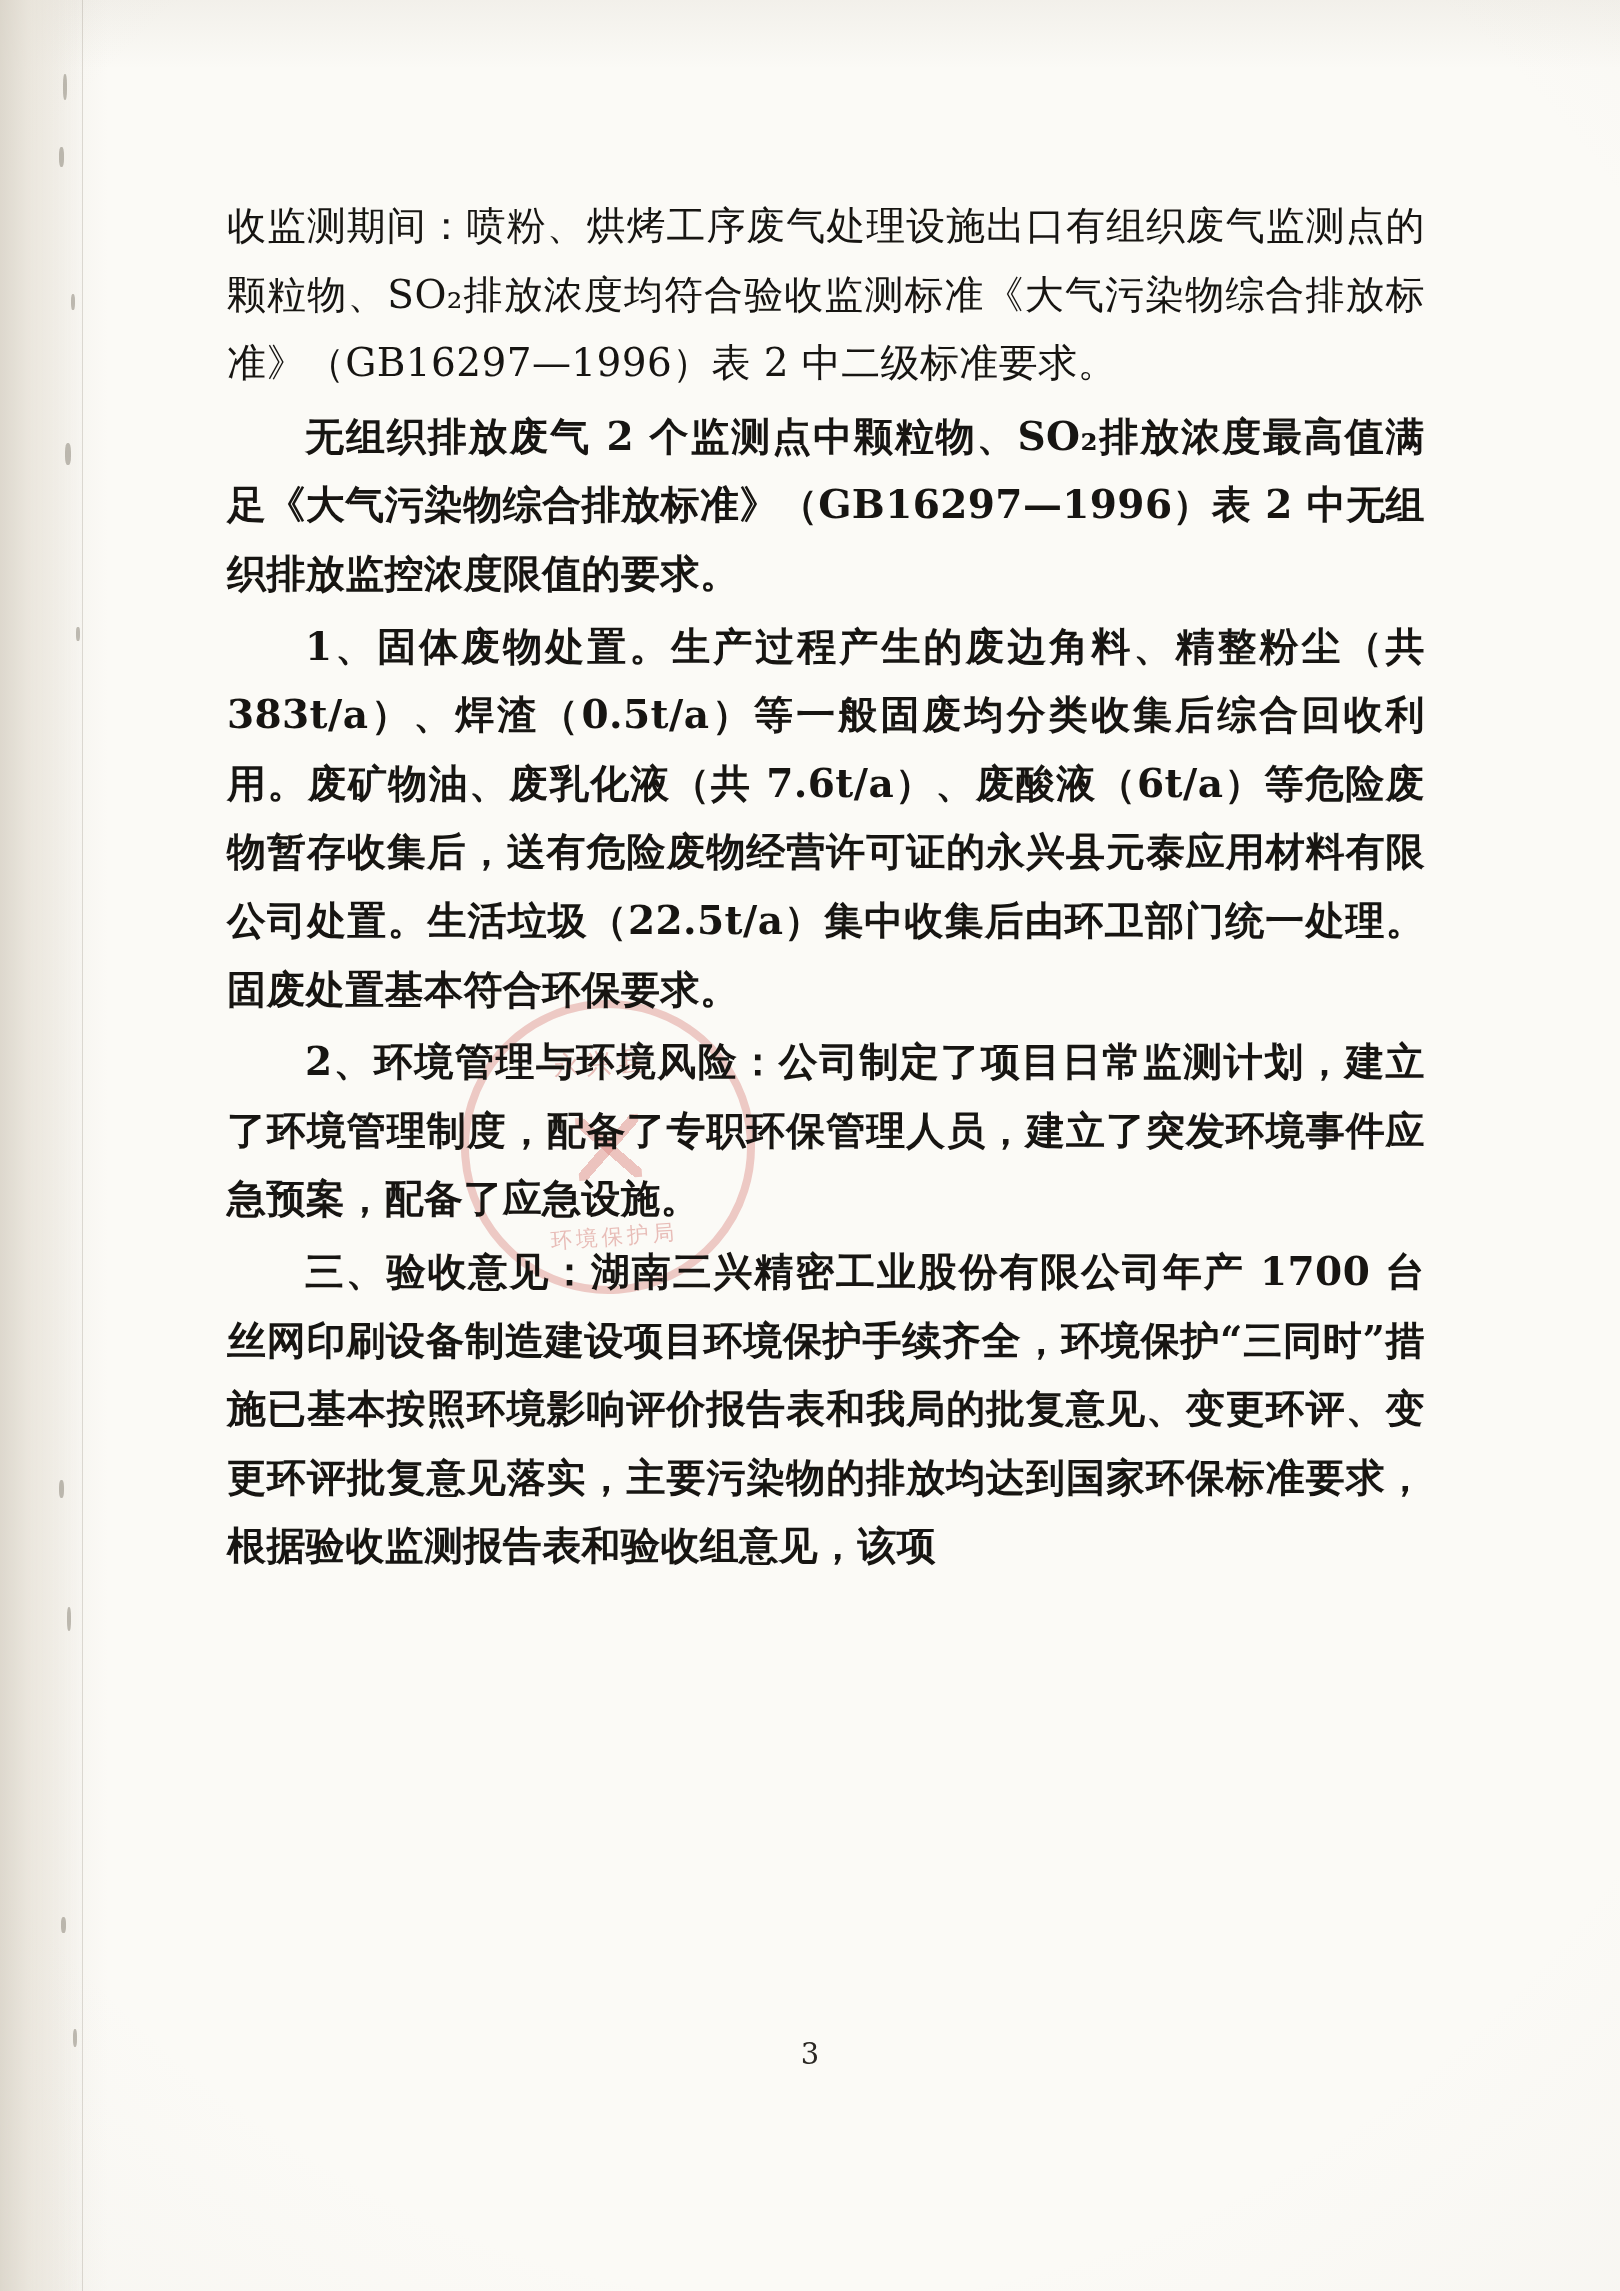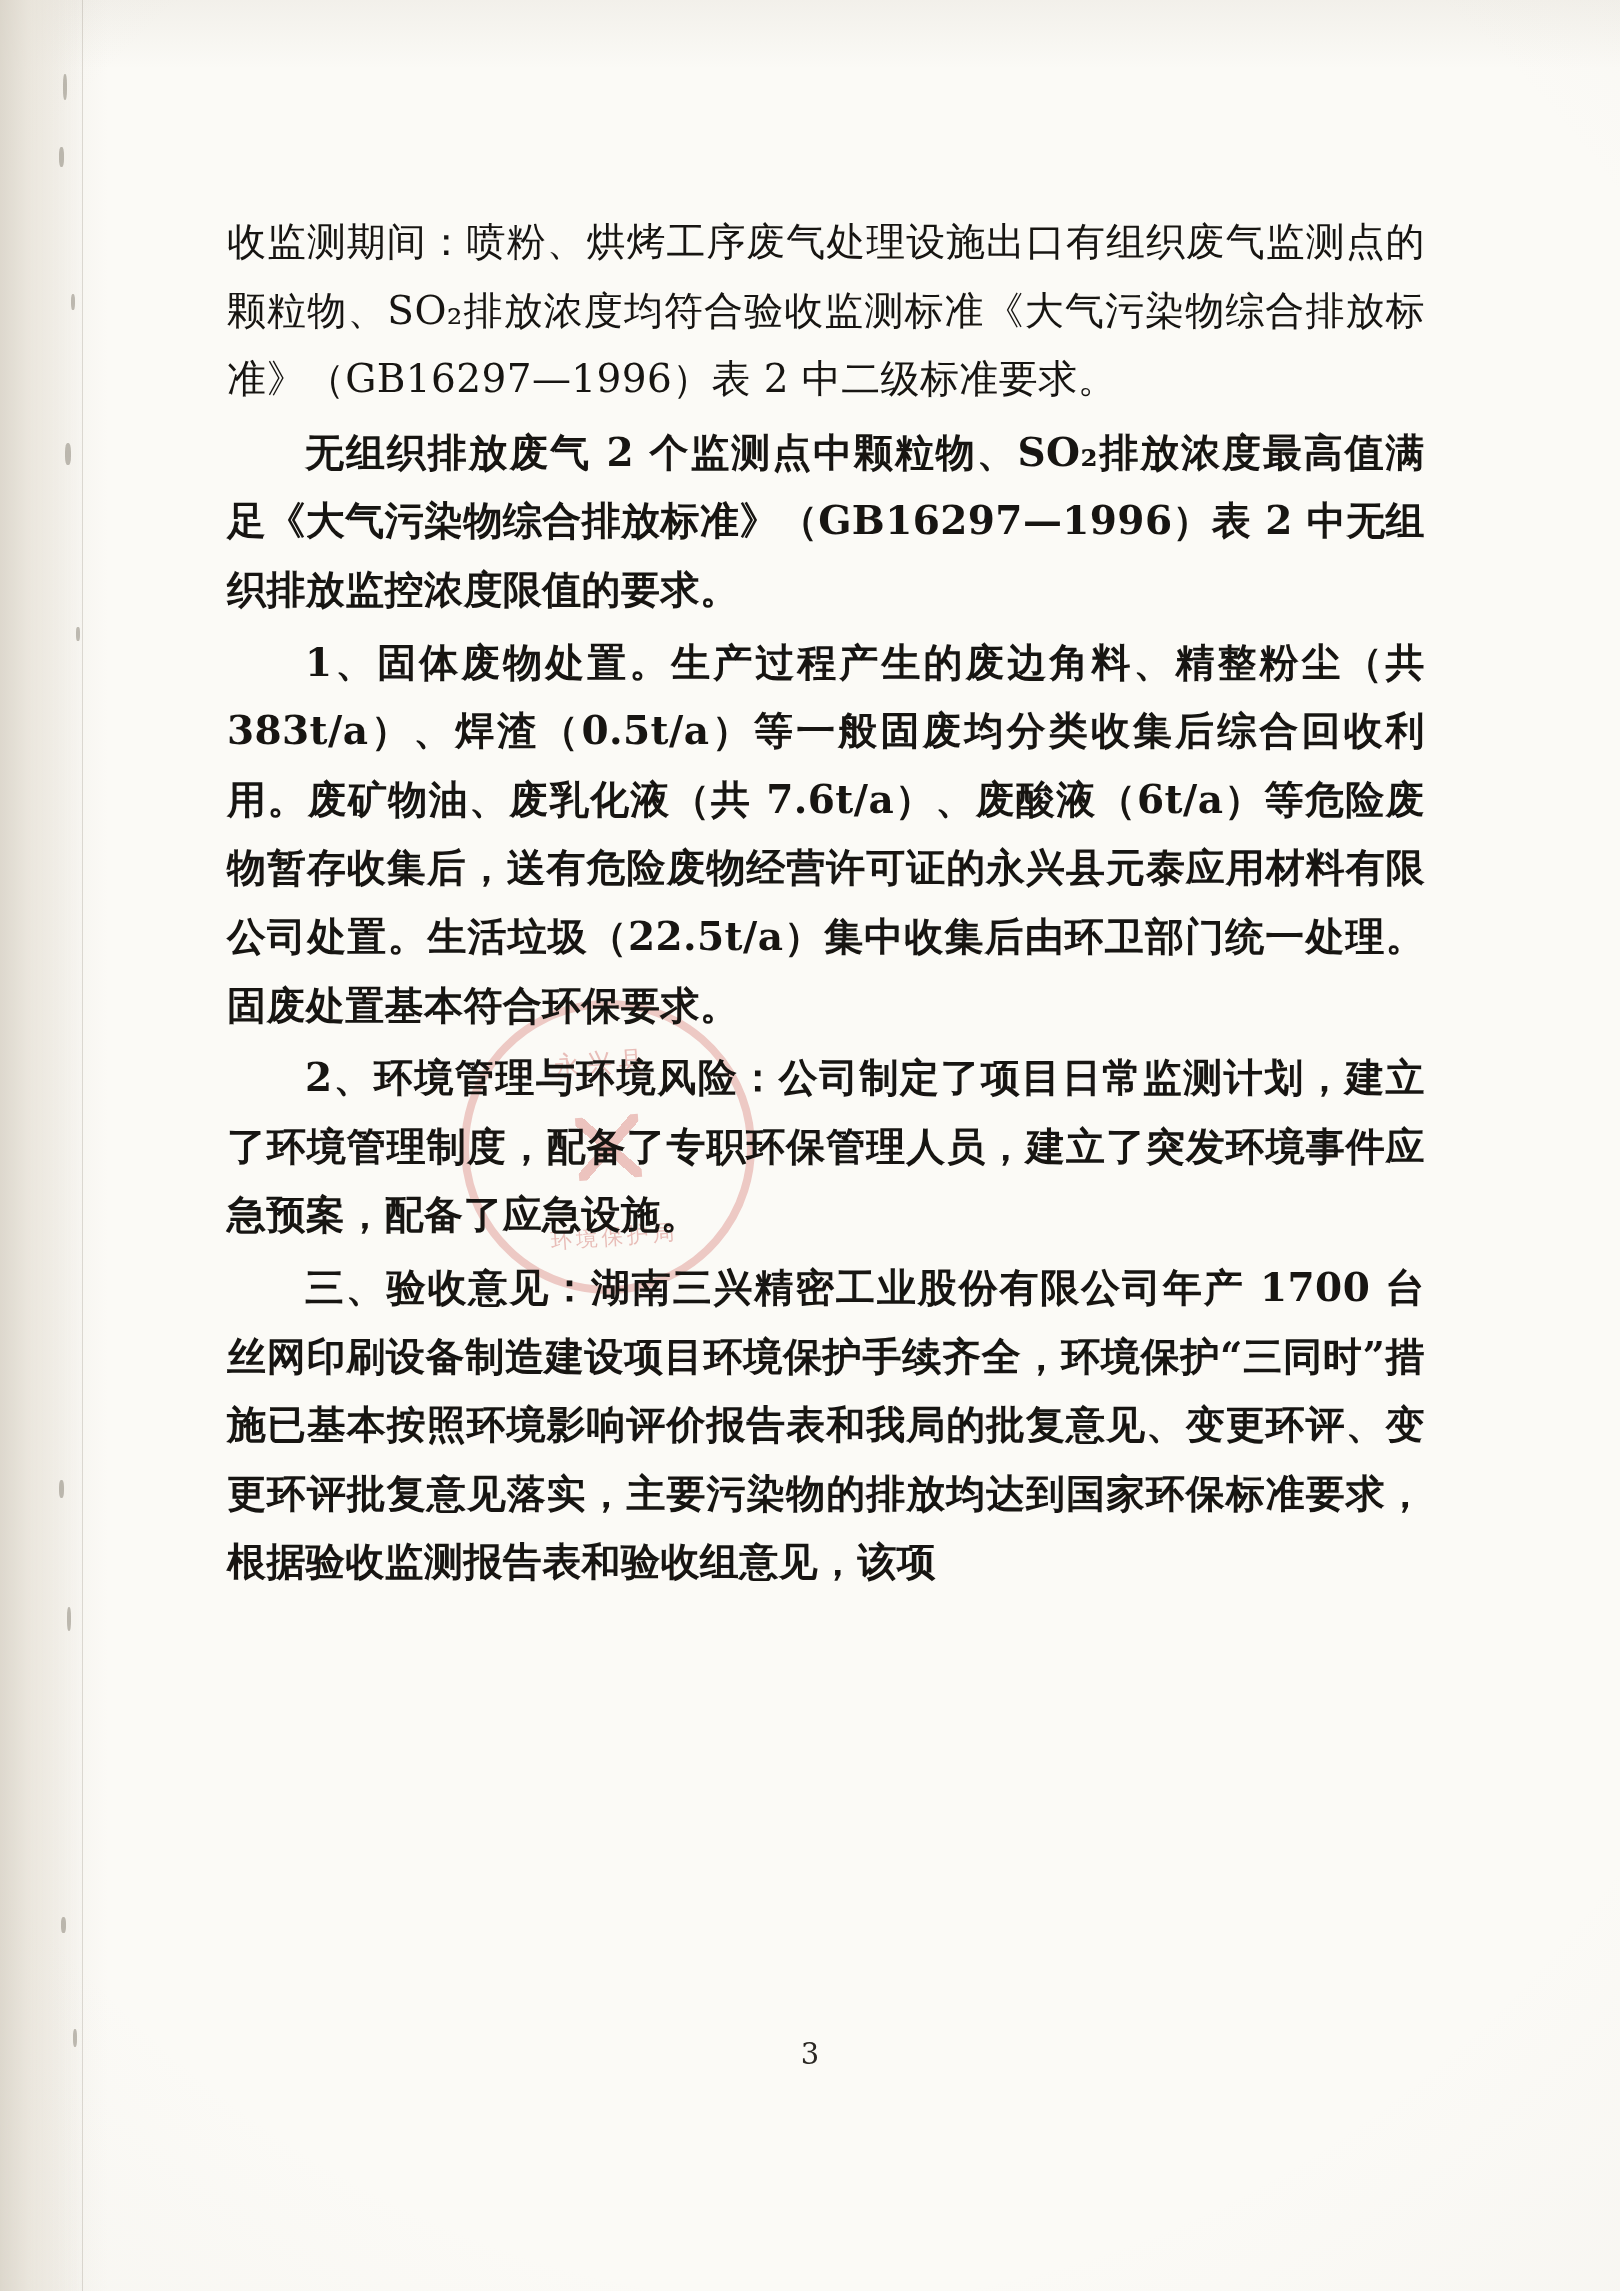--- a/index.html
+++ b/index.html
@@ -44,21 +44,21 @@
   
   .speck {
     position: absolute;
     background: rgba(120,112,100,0.45);
     border-radius: 40%;
   }
 
   .content {
     position: absolute;
     left: 227px;
-    top: 208px;
+    top: 192px;
     width: 1198px;
   }
 
   p.para {
     margin: 0 0 3.9px 0;
     font-size: 39px;
     line-height: 1.76;
     color: #171512;
     text-align: justify;
     text-justify: inter-ideograph;

